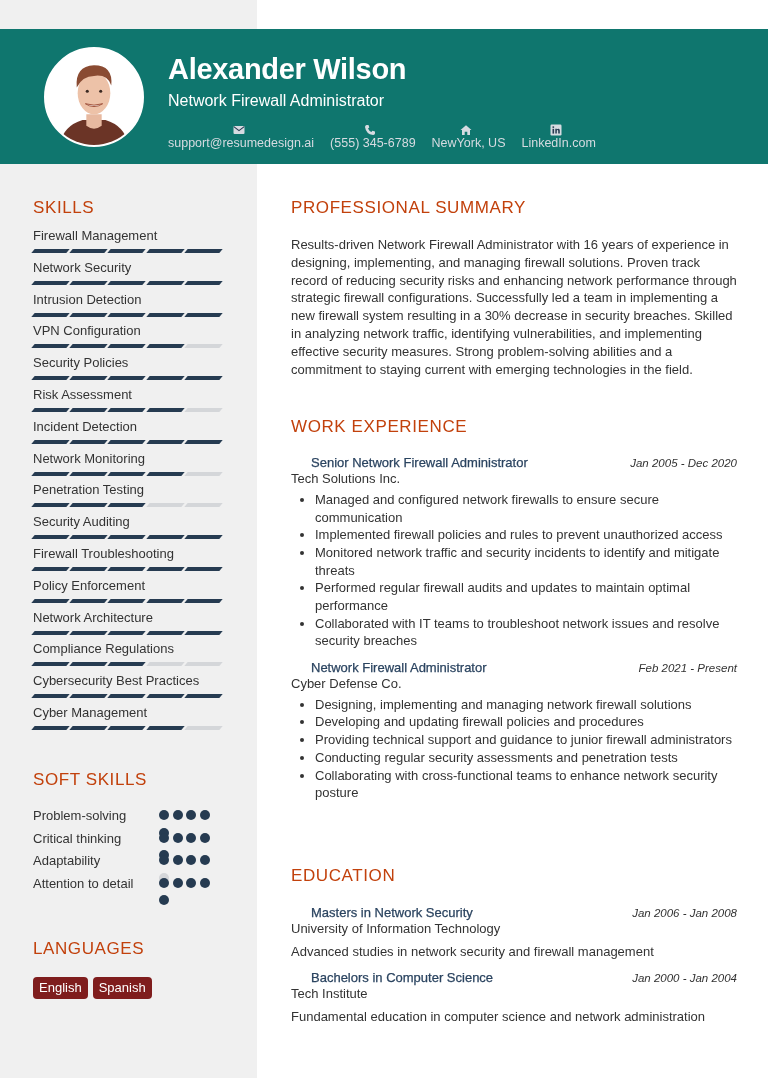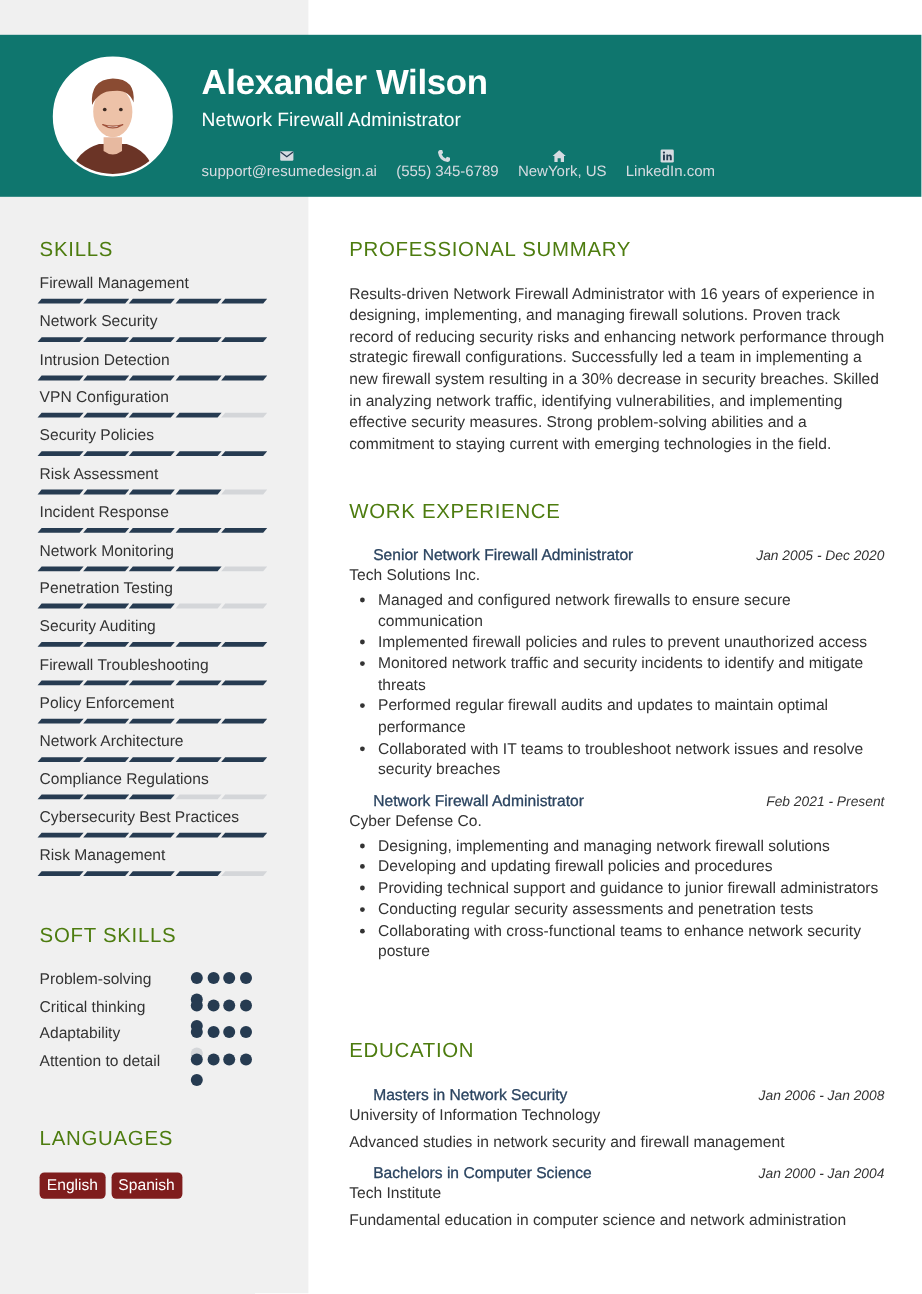--- a/index.html
+++ b/index.html
@@ -12,21 +12,21 @@
   .avatar { position: absolute; left: 44px; top: 18px; width: 100px; height: 100px; border-radius: 50%; background: #fff; overflow: hidden; border: 2px solid #fff; }
   .avatar svg { width: 100%; height: 100%; display: block; }
   .name { position: absolute; left: 168px; top: 24px; font-size: 29px; font-weight: bold; color: #ffffff; letter-spacing: -0.3px; }
   .title { position: absolute; left: 168px; top: 63px; font-size: 16px; color: #ffffff; }
   .contacts { position: absolute; left: 168px; top: 95px; display: flex; align-items: center; font-size: 12.5px; color: #d6dbe1; }
   .contact { display: flex; align-items: center; margin-right: 16px; flex-direction: column; }
   .contact .ic { display: inline-block; margin-right: 5px; width: 12px; height: 12px; }
   .contact .ic svg { width: 12px; height: 12px; display: block; }
 
   .side { position: absolute; left: 33px; top: 198px; width: 200px; }
-  .sec-h { font-size: 17px; color: #4d7c0f; letter-spacing: 0.6px; font-weight: normal; }
+  .sec-h { font-size: 17px; color: #c2410c; letter-spacing: 0.6px; font-weight: normal; }
   .skills { margin-top: 9px; }
   .skill { height: 31.8px; }
   .skill-name { font-size: 13px; color: #333; line-height: 17px; }
   .bars { display: flex; margin-top: 5px; }
   .bar { width: 35px; height: 4px; margin-right: 3.2px; background: #263b51; transform: skewX(-40deg); }
   .bar.off { background: #d4d6d9; }
 
   .soft { position: absolute; left: 33px; top: 770px; width: 200px; }
   .soft-list { margin-top: 17px; }
   .soft-row { display: flex; height: 22.6px; }
@@ -173,21 +173,21 @@
         <div class="skill-name">Risk Assessment</div>
         <div class="bars">
           <span class="bar"></span>
           <span class="bar"></span>
           <span class="bar"></span>
           <span class="bar"></span>
           <span class="bar off"></span>
         </div>
       </div>
       <div class="skill">
-        <div class="skill-name">Incident Response</div>
+        <div class="skill-name">Incident Detection</div>
         <div class="bars">
           <span class="bar"></span>
           <span class="bar"></span>
           <span class="bar"></span>
           <span class="bar"></span>
           <span class="bar"></span>
         </div>
       </div>
       <div class="skill">
         <div class="skill-name">Network Monitoring</div>
@@ -263,21 +263,21 @@
         <div class="skill-name">Cybersecurity Best Practices</div>
         <div class="bars">
           <span class="bar"></span>
           <span class="bar"></span>
           <span class="bar"></span>
           <span class="bar"></span>
           <span class="bar"></span>
         </div>
       </div>
       <div class="skill">
-        <div class="skill-name">Risk Management</div>
+        <div class="skill-name">Cyber Management</div>
         <div class="bars">
           <span class="bar"></span>
           <span class="bar"></span>
           <span class="bar"></span>
           <span class="bar"></span>
           <span class="bar off"></span>
         </div>
       </div>
     </div>
 </div>

